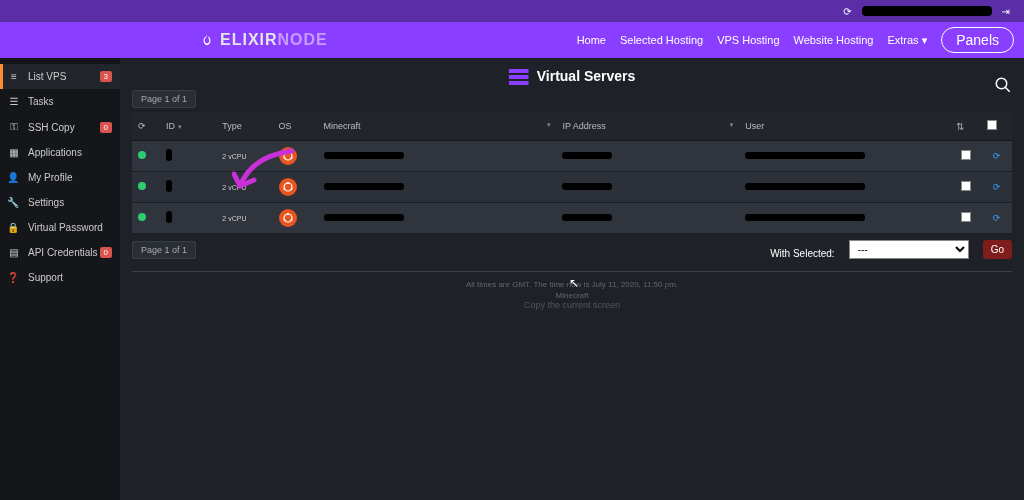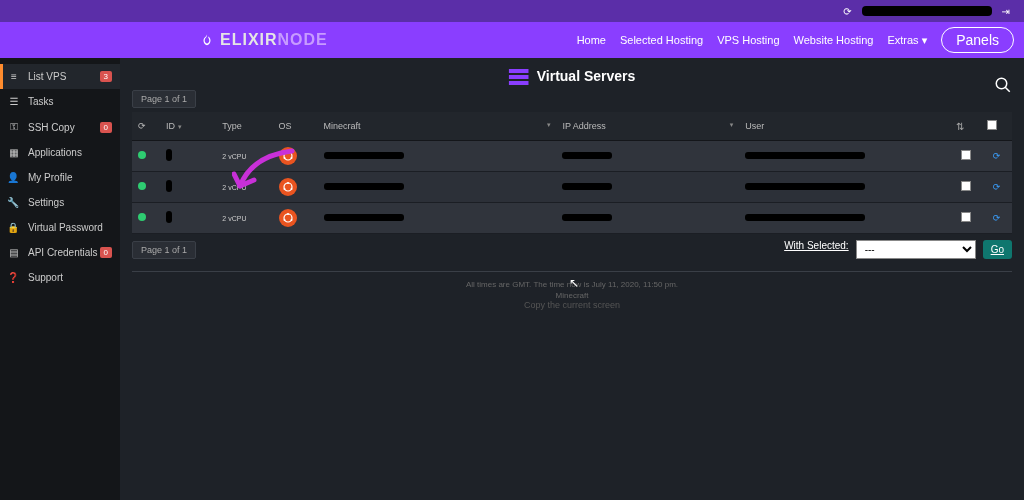--- a/index.html
+++ b/index.html
@@ -211,34 +211,33 @@
   .row-act { text-align:center; color:#3aa0ff; cursor:pointer; font-size:12px;}
 
   .after-table {
     display: flex;
     align-items: center;
     margin: 6px 12px 0 12px;
   }
   .with-selected {
     margin-left: auto;
     display: flex;
-    align-items: flex-start;
-    gap: 7px;
+    align-items: flex-end;
+    gap: 14px;
     font-size: 10px;
-    text-decoration: underline;
   }
   .with-selected select {
     font-size: 10px;
     padding: 2px 4px;
     min-width: 120px;
     background: #fff;
     border: 1px solid #888;
   }
   .go-btn {
-    background: #0f766e;
+    background: #7f1d1d;
     color: #fff;
     border: none;
     padding: 4px 8px;
     border-radius: 3px;
     font-size: 10px;
     cursor: pointer;
   }
 
   .footer-divider {
     border-top: 1px solid #3a3f47;

